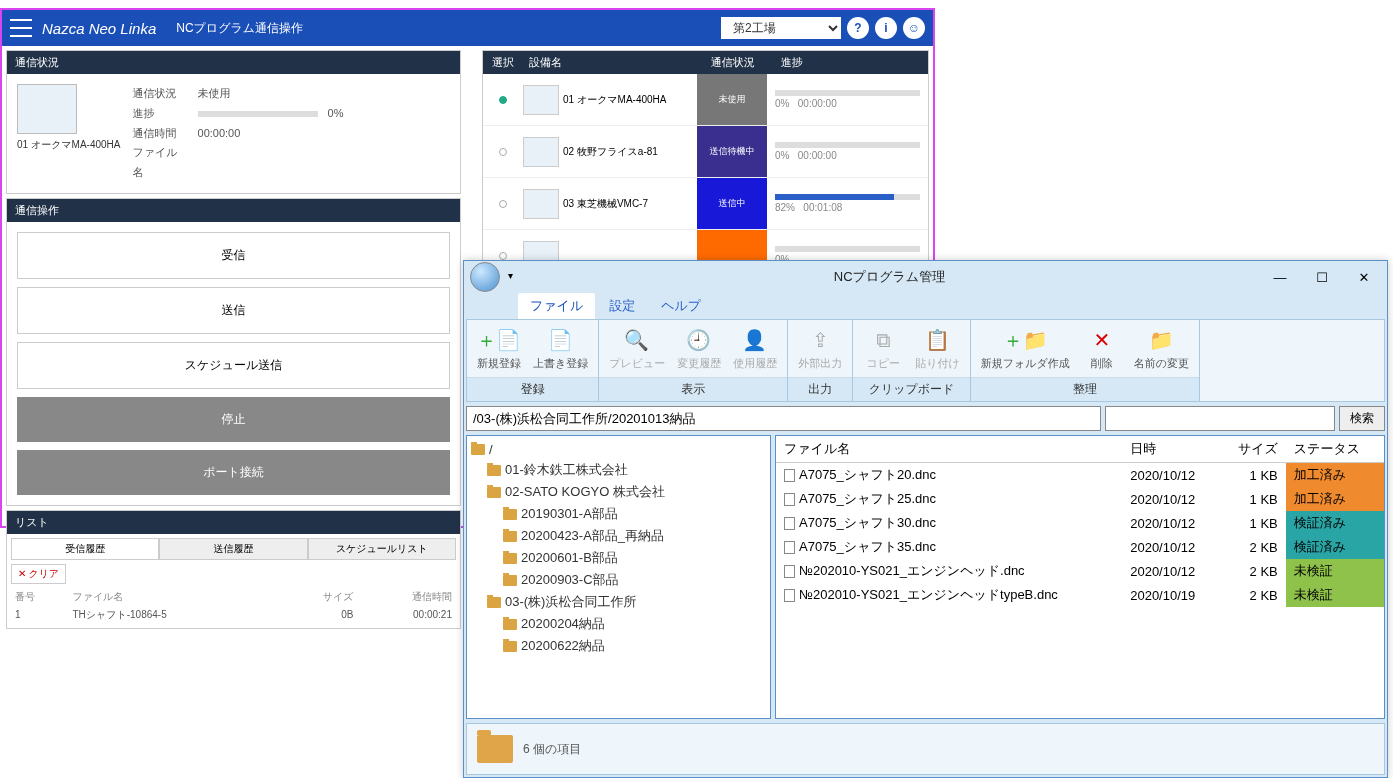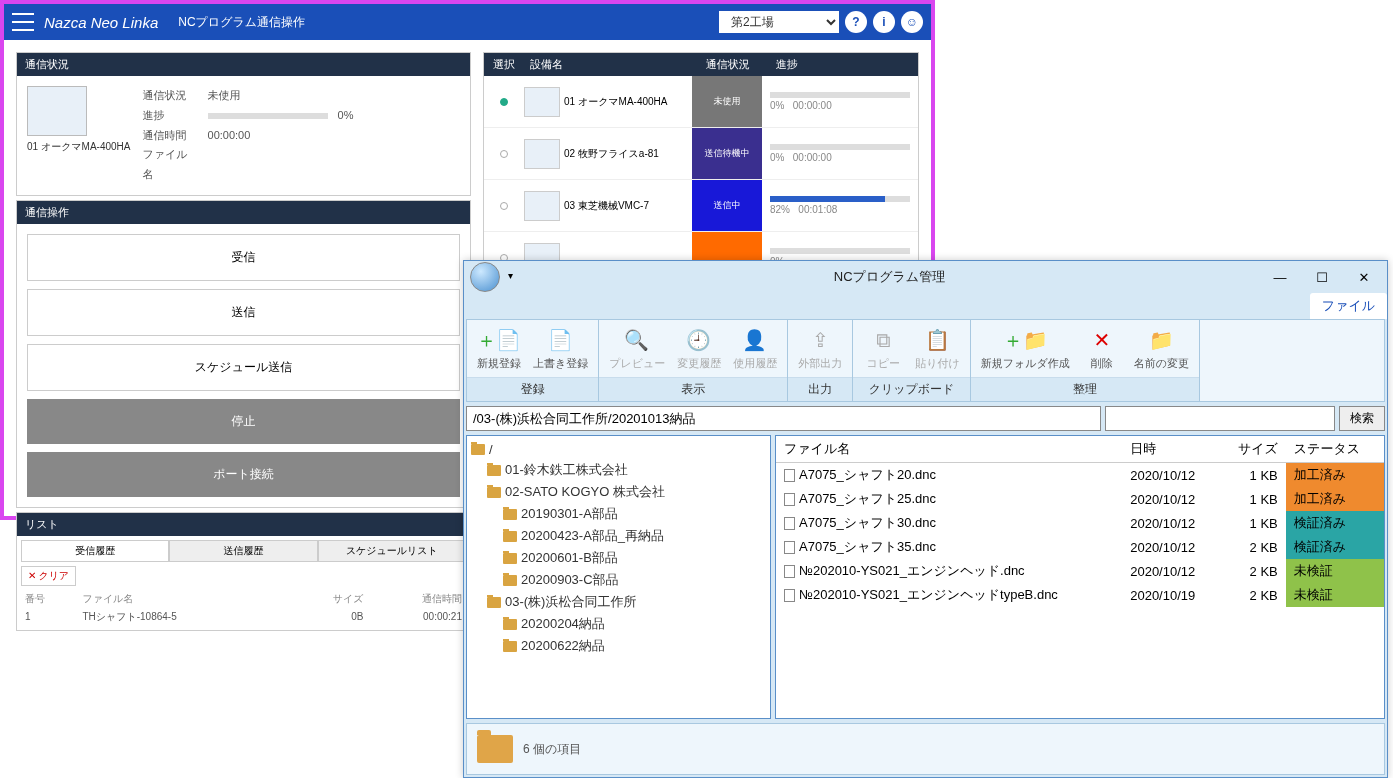--- a/index.html
+++ b/index.html
@@ -1,29 +1,29 @@
 <!DOCTYPE html>
 <html><head>
 <meta charset="utf-8">
 <style>
 * { box-sizing: border-box; margin: 0; padding: 0; }
 body { font-family: "Meiryo", sans-serif; font-size: 12px; background: #fff; width: 1393px; height: 778px; position: relative; overflow: hidden; }
 
 
-.back-app { position: absolute; left: 0; top: 0; width: 935px; height: 520px; border: 4px solid #d946ef; background: #fff; }
+.back-app { position: absolute; left: 0; top: 8px; width: 935px; height: 520px; border: 2px solid #d946ef; background: #fff; }
 .back-header { height: 36px; background: #1a4fb8; color: #fff; display: flex; align-items: center; padding: 0 8px; }
 .hamburger { width: 22px; height: 18px; display: flex; flex-direction: column; justify-content: space-between; margin-right: 10px; cursor: pointer; }
 .hamburger span { height: 2px; background: #fff; }
 .app-name { font-style: italic; font-size: 15px; margin-right: 20px; }
 .page-title { font-size: 12px; }
 .header-right { margin-left: auto; display: flex; align-items: center; gap: 6px; }
 .plant-select { background: #fff; color: #333; padding: 3px 8px; font-size: 12px; border: none; height: 22px; width: 120px; }
 .hdr-icon { width: 22px; height: 22px; border-radius: 50%; background: #fff; color: #1a4fb8; display: flex; align-items: center; justify-content: center; font-size: 12px; font-weight: bold; }
 
-.back-body { display: flex; padding: 12px; gap: 12px; height: calc(100% - 36px); }
+.back-body { display: flex; padding: 4px; gap: 21px; height: calc(100% - 36px); }
 .left-col { width: 455px; display: flex; flex-direction: column; gap: 4px; }
 .right-col { flex: 1; border: 1px solid #ccc; overflow: hidden; }
 
 .panel { border: 1px solid #ccc; background: #fff; }
 .panel-hdr { background: #213148; color: #fff; padding: 4px 8px; font-size: 11px; }
 .status-body { padding: 10px; display: flex; gap: 12px; }
 .machine-thumb { width: 60px; height: 50px; background: #e8f0f8; border: 1px solid #bbb; }
 .machine-label { font-size: 10px; text-align: center; margin-top: 4px; color: #333; }
 .status-details { font-size: 11px; color: #555; line-height: 1.8; }
 .status-details .row { display: flex; gap: 10px; align-items: center; }
@@ -63,21 +63,21 @@
 .prog-fill { height: 100%; background: #2a5fc8; }
 
 
 .front-win { position: absolute; left: 463px; top: 260px; width: 925px; height: 518px; border: 1px solid #5a8fc8; background: #d6e8f5; box-shadow: 0 0 8px rgba(0,0,0,.2); display: flex; flex-direction: column; }
 .titlebar { height: 32px; display: flex; align-items: center; padding: 0 2px 0 6px; background: #d6e8f5; }
 .globe-icon { width: 30px; height: 30px; border-radius: 50%; background: radial-gradient(circle at 35% 30%, #cde9ff, #4a90d0); border: 1px solid #888; position: relative; }
 .title-text { flex: 1; text-align: center; font-size: 13px; color: #222; }
 .win-ctrls { display: flex; }
 .win-btn { width: 42px; height: 28px; display: flex; align-items: center; justify-content: center; font-size: 13px; cursor: pointer; }
 
-.menubar { height: 26px; display: flex; align-items: flex-end; padding-left: 54px; gap: 2px; flex-direction: column; }
+.menubar { height: 26px; display: flex; align-items: flex-end; padding-left: 54px; gap: 2px; }
 .menutab { padding: 4px 12px; font-size: 13px; color: #2a5fc8; cursor: pointer; border-top-left-radius: 3px; border-top-right-radius: 3px; }
 .menutab.active { background: #fff; color: #1a4fb8; }
 
 .ribbon { background: #eef6fc; border: 1px solid #a8c8e0; display: flex; margin: 0 2px; }
 .ribbon-group { border-right: 1px solid #a8c8e0; display: flex; flex-direction: column; }
 .ribbon-btns { display: flex; padding: 4px; }
 .ribbon-btn { display: flex; flex-direction: column; align-items: center; justify-content: flex-end; padding: 2px 6px; font-size: 11px; color: #555; cursor: pointer; min-width: 52px; }
 .ribbon-btn.disabled { color: #aaa; }
 .ribbon-ico { width: 28px; height: 28px; margin-bottom: 2px; display: flex; align-items: center; justify-content: center; font-size: 20px; }
 .ribbon-label { text-align: center; background: #d6e8f5; font-size: 12px; padding: 3px 0; color: #333; border-top: 1px solid #c8dcec; }

